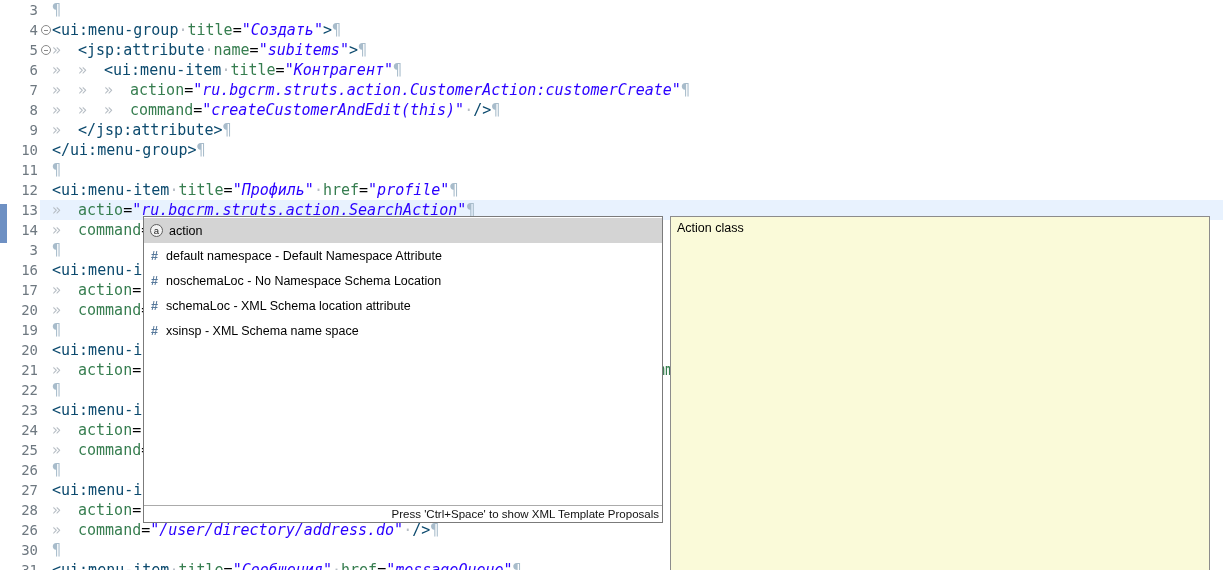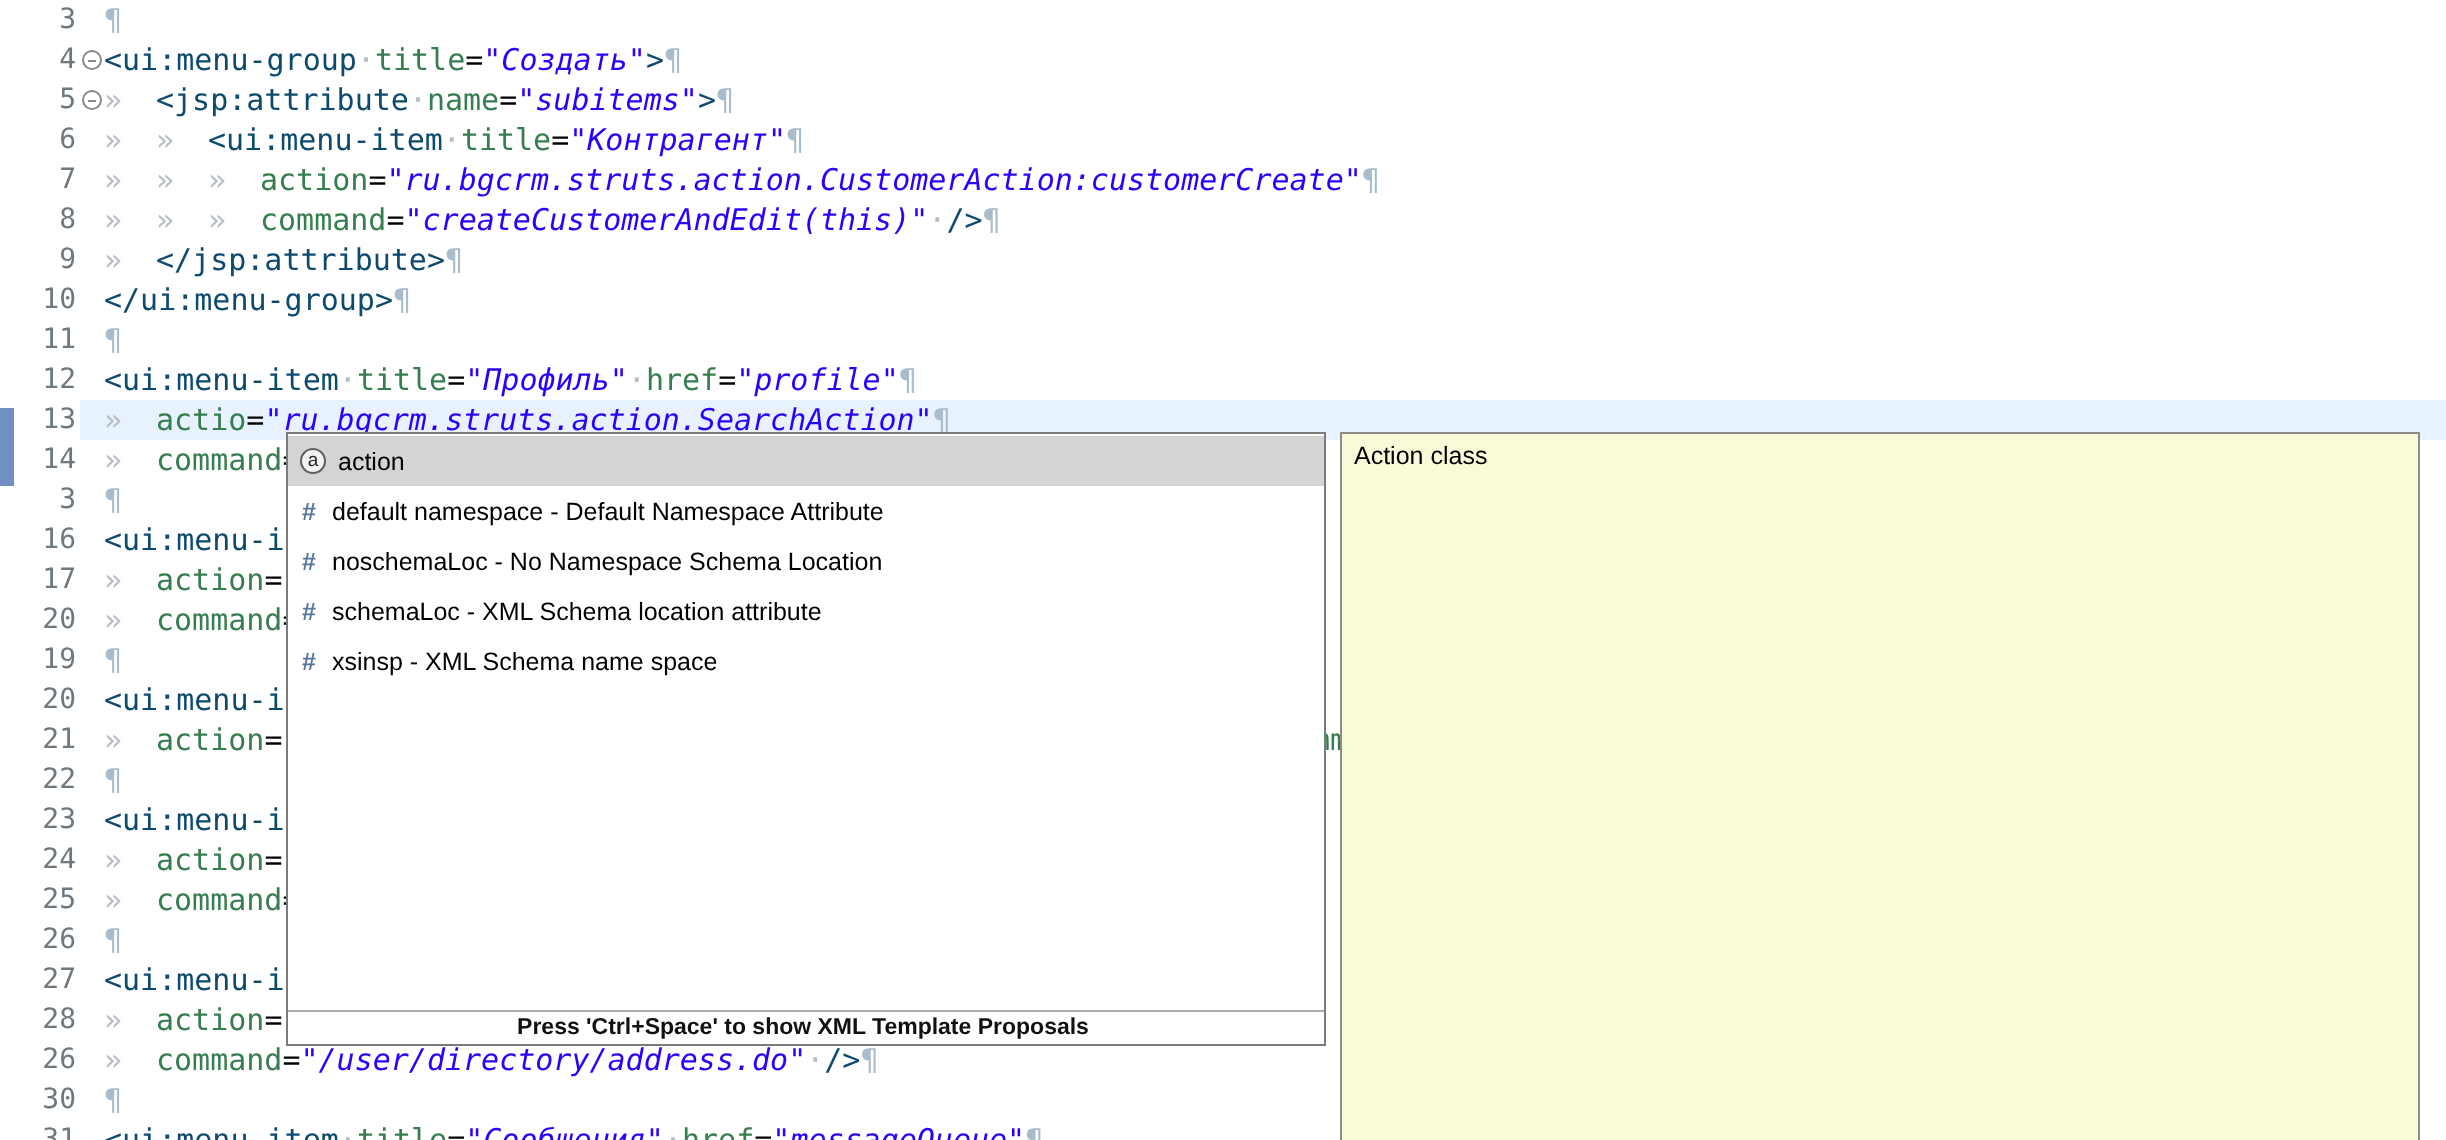--- a/index.html
+++ b/index.html
@@ -61,21 +61,21 @@
     border:1px solid #5F5F5F; border-radius:50%;
     font-size:9.5px; line-height:11px; text-align:center; color:#222; background:#F2F2F2;
   }
   .icon-hash {
     flex:0 0 13px; width:13px; margin-right:5px; text-align:center;
     color:#56789B; font-weight:bold; font-size:12.5px;
   }
   .assist-status {
     position:absolute; left:0; right:0; bottom:0; height:17px;
     border-top:1px solid #ABABAB; background:#fff;
-    font-size:11.5px; line-height:16px; text-align:center; padding-right:3px; color:#111;font-weight:bold;
+    font-size:11.5px; line-height:16px; text-align:right; padding-right:3px; color:#111;
   }
 
   
   #infobox {
     position:absolute; left:670px; top:216px; width:540px; height:396px;
     background:#FAFAD9; border:1px solid #8C8C8C; z-index:5;
     font-size:12.5px; color:#000; padding:4px 6px;
   }
 </style>
 </head>

